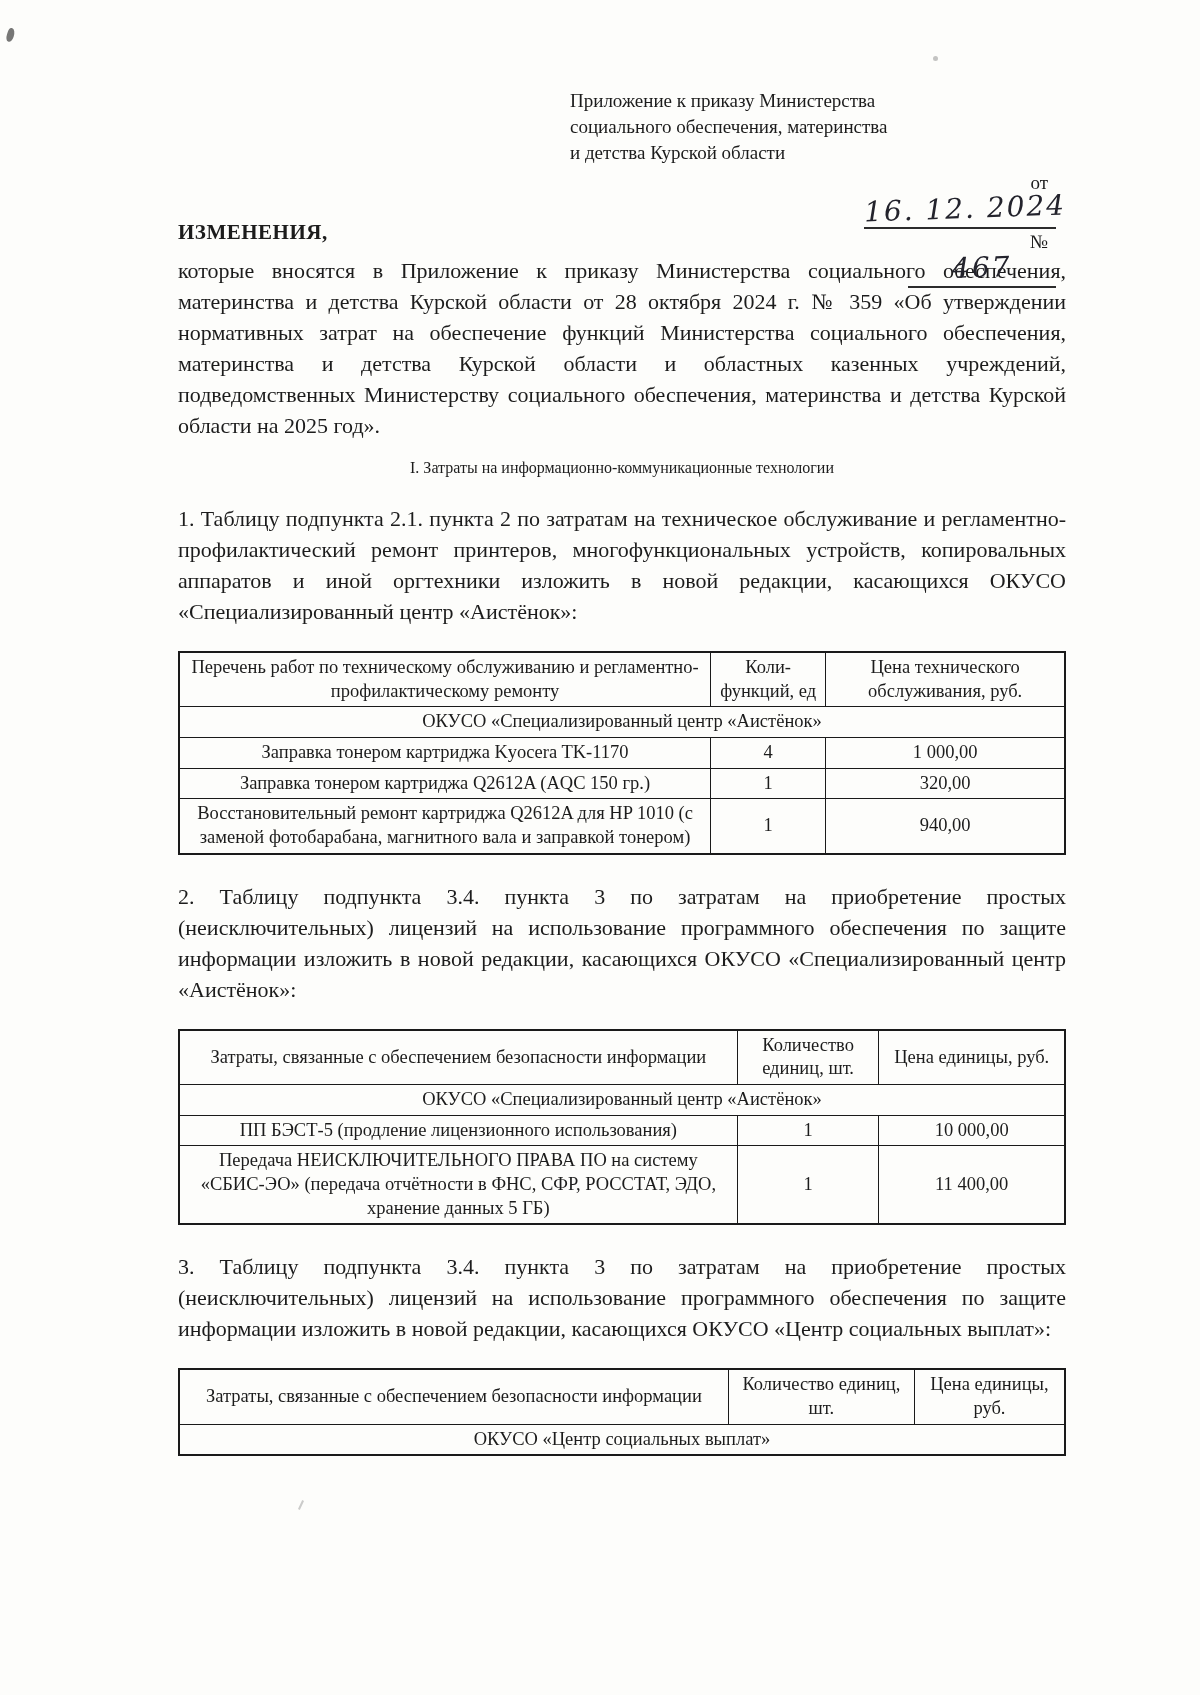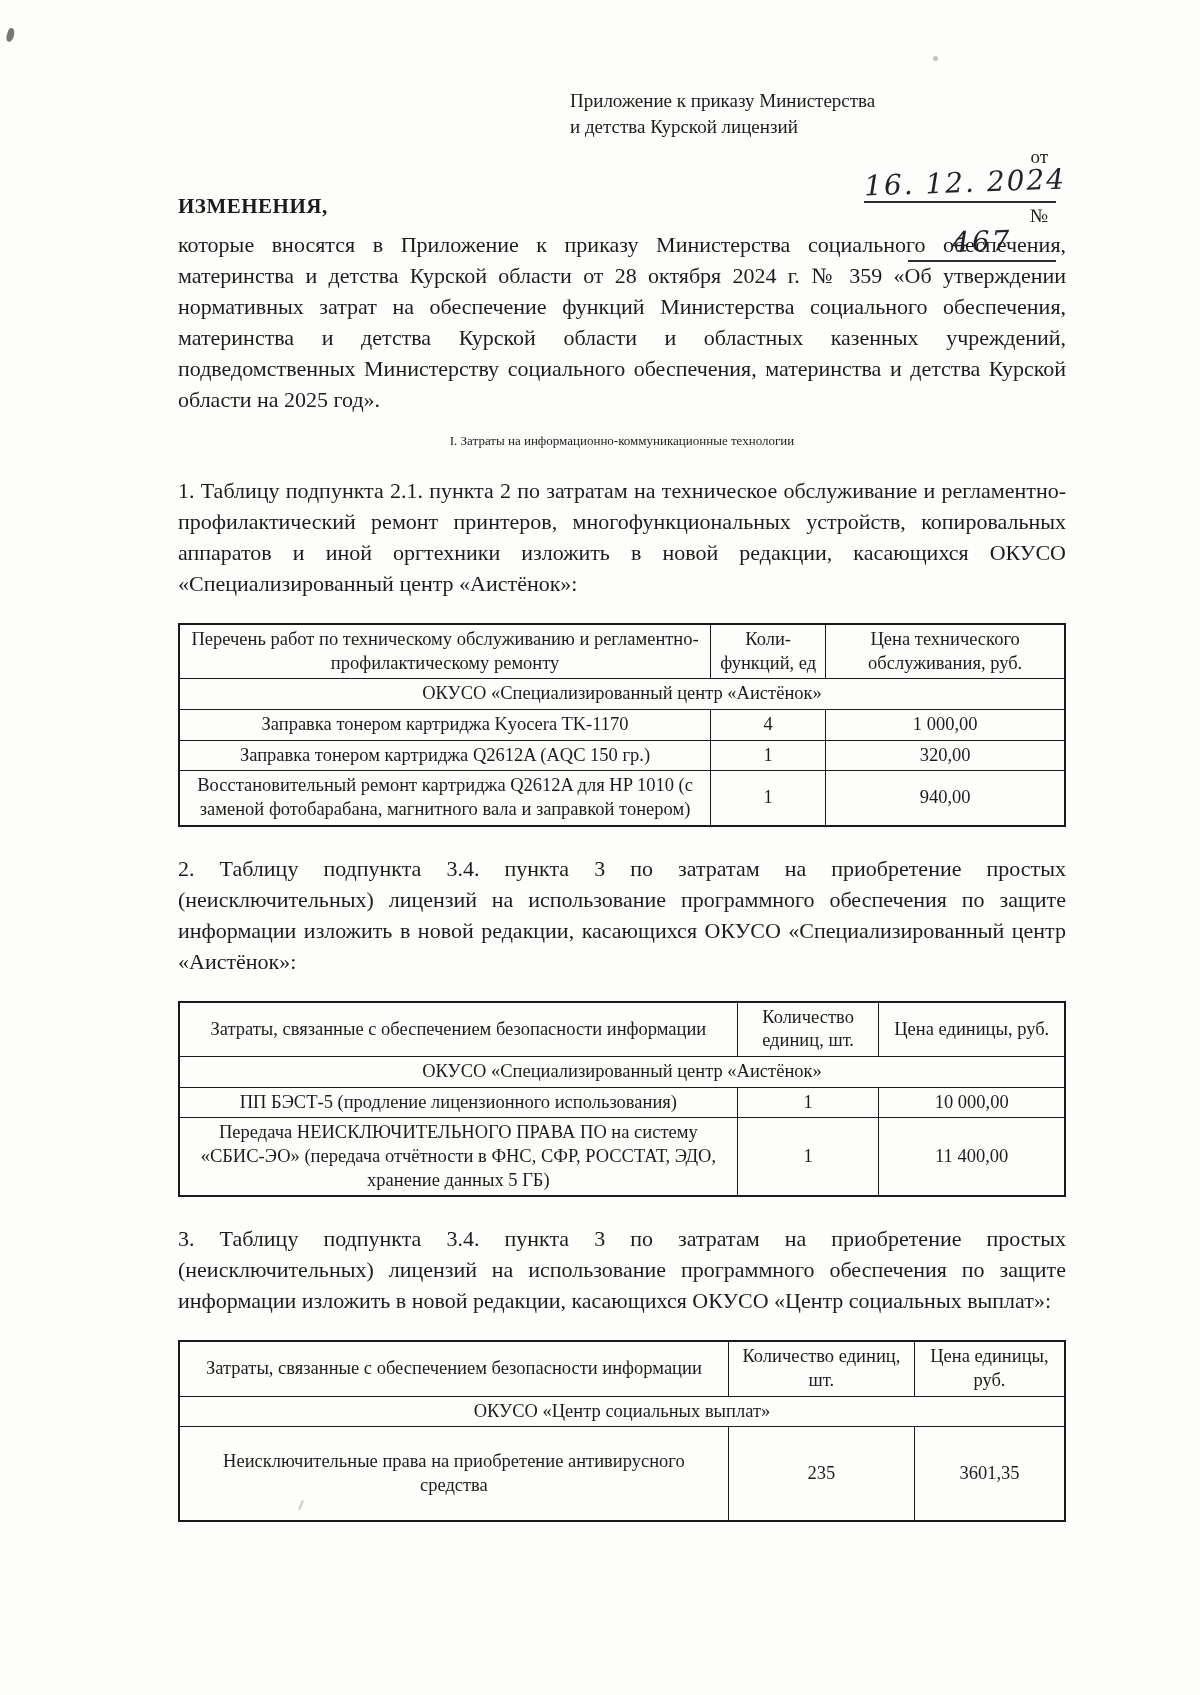--- a/index.html
+++ b/index.html
@@ -63,21 +63,21 @@
   }
   .para {
     font-size:22px;
     line-height:31px;
     text-align:justify;
     margin-top:26px;
   }
   .intro { margin-top:10px; }
   .section-heading {
     text-align:center;
-    font-size:13px;
+    font-size:16px;
     margin-top:18px;
   }
   
   .doc-table {
     width:100%;
     border-collapse:collapse;
     border:2px solid #1a1a1a;
     font-size:18.5px;
     margin-top:24px;
     table-layout:fixed;
@@ -104,21 +104,22 @@
 
 <div class="page">
   <div class="speck s1"></div>
   <div class="speck s2"></div>
   <div class="speck s3"></div>
 
   <div class="content">
 
     <div class="header-block">
       <div>Приложение  к  приказу Министерства</div>
-      <div>и детства Курской лицензий</div>
+      <div>социального обеспечения, материнства</div>
+      <div>и детства Курской области</div>
       <div class="sig-row">
         <span class="lbl">от</span>
         <span class="uline date-line"><span class="hw">16. 12. 2024</span></span>
         <span class="lbl" style="margin-left:14px;">№</span>
         <span class="uline num-line"><span class="hw">467</span></span>
       </div>
     </div>
 
     <div class="title">ИЗМЕНЕНИЯ,</div>
 
@@ -208,22 +209,17 @@
         <tr>
           <th>Затраты, связанные  с обеспечением безопасности информации</th>
           <th>Количество единиц, шт.</th>
           <th>Цена единицы, руб.</th>
         </tr>
       </thead>
       <tbody>
         <tr>
           <td colspan="3">ОКУСО «Центр социальных выплат»</td>
         </tr>
-        <tr class="tall">
-          <td class="ta-l">Неисключительные права на приобретение антивирусного средства</td>
-          <td>235</td>
-          <td>3601,35</td>
-        </tr>
       </tbody>
     </table>
 
   </div>
 </div>
 
 </body></html>

